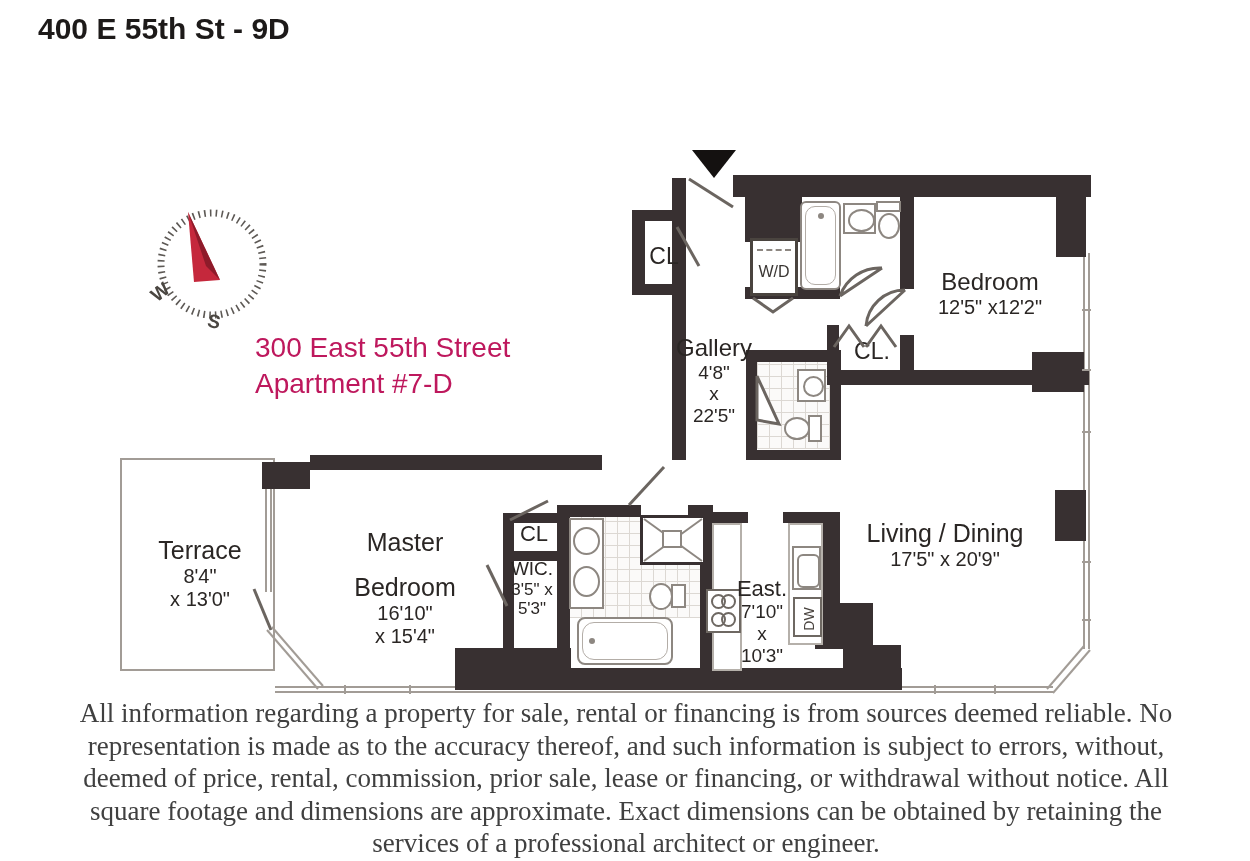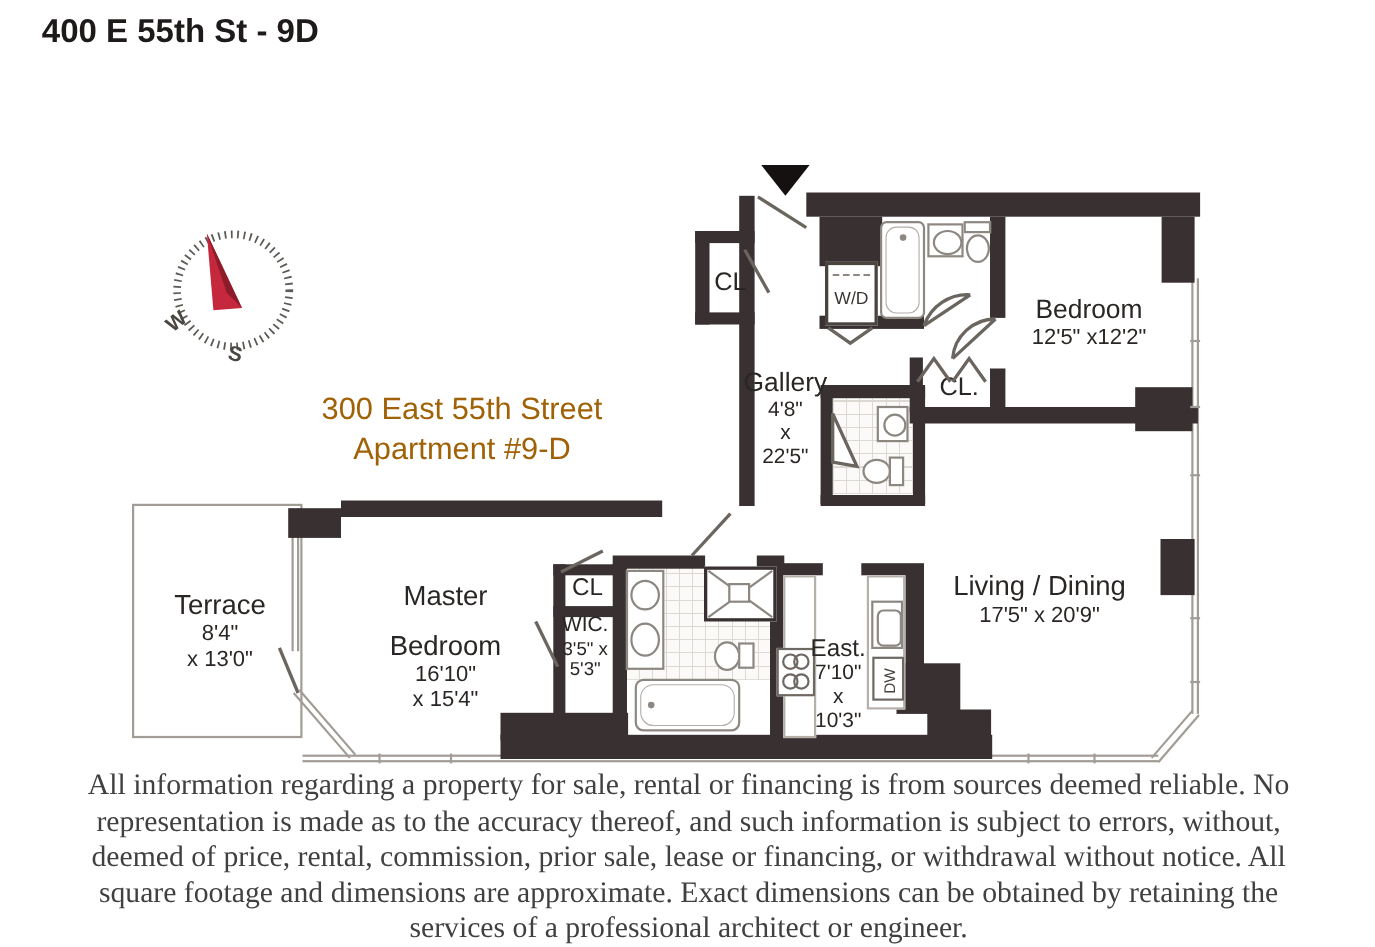--- a/index.html
+++ b/index.html
@@ -12,36 +12,36 @@
   .rdims{font-size:20px;}
   .win-h{position:absolute;height:7px;box-sizing:border-box;background:#fff;
          border-top:2px solid #a29c96;border-bottom:2px solid #a29c96;}
   .win-v{position:absolute;width:7px;box-sizing:border-box;background:#fff;
          border-left:2px solid #a29c96;border-right:2px solid #a29c96;}
   .fix{position:absolute;box-sizing:border-box;border:2px solid #8d8781;background:#fff;}
   .tile{position:absolute;background-color:#fbfaf9;
         background-image:repeating-linear-gradient(0deg,#dcd8d3 0,#dcd8d3 1px,transparent 1px,transparent 12px),
                          repeating-linear-gradient(90deg,#dcd8d3 0,#dcd8d3 1px,transparent 1px,transparent 12px);}
   .title{position:absolute;left:38px;top:12px;font-size:30px;font-weight:bold;color:#1d1a19;}
-  .bldg{position:absolute;left:255px;top:330px;width:330px;text-align:center;
-        font-size:28px;color:#a16207;line-height:36px;margin-top:24px;}
+  .bldg{position:absolute;left:255px;top:330px;width:330px;
+        font-size:28px;color:#be185d;line-height:36px;}
   .disc{position:absolute;left:30px;top:697px;width:1192px;text-align:center;
         font-family:"Liberation Serif",serif;font-size:27px;line-height:32.5px;color:#404040;}
   .overlay{position:absolute;left:0;top:0;pointer-events:none;}
 </style>
 </head>
 <body>
 
 <div class="page">
 
   <div class="title">400 E 55th St - 9D</div>
 
   <div class="bldg">
     <div>300 East 55th Street</div>
-    <div>Apartment #9-D</div>
+    <div>Apartment #7-D</div>
   </div>
 
   <div class="tile" style="left:757px;top:362px;width:73px;height:87px;"></div>
   <div class="tile" style="left:569px;top:516px;width:142px;height:102px;"></div>
 
   <div class="win-h" style="left:275px;top:686px;width:778px;"></div>
   <div class="win-v" style="left:1083px;top:253px;height:396px;"></div>
   <div class="abs" style="left:120px;top:458px;width:155px;height:213px;border:2px solid #a29c96;box-sizing:border-box;"></div>
   <div class="win-v" style="left:265px;top:462px;height:130px;"></div>
 

